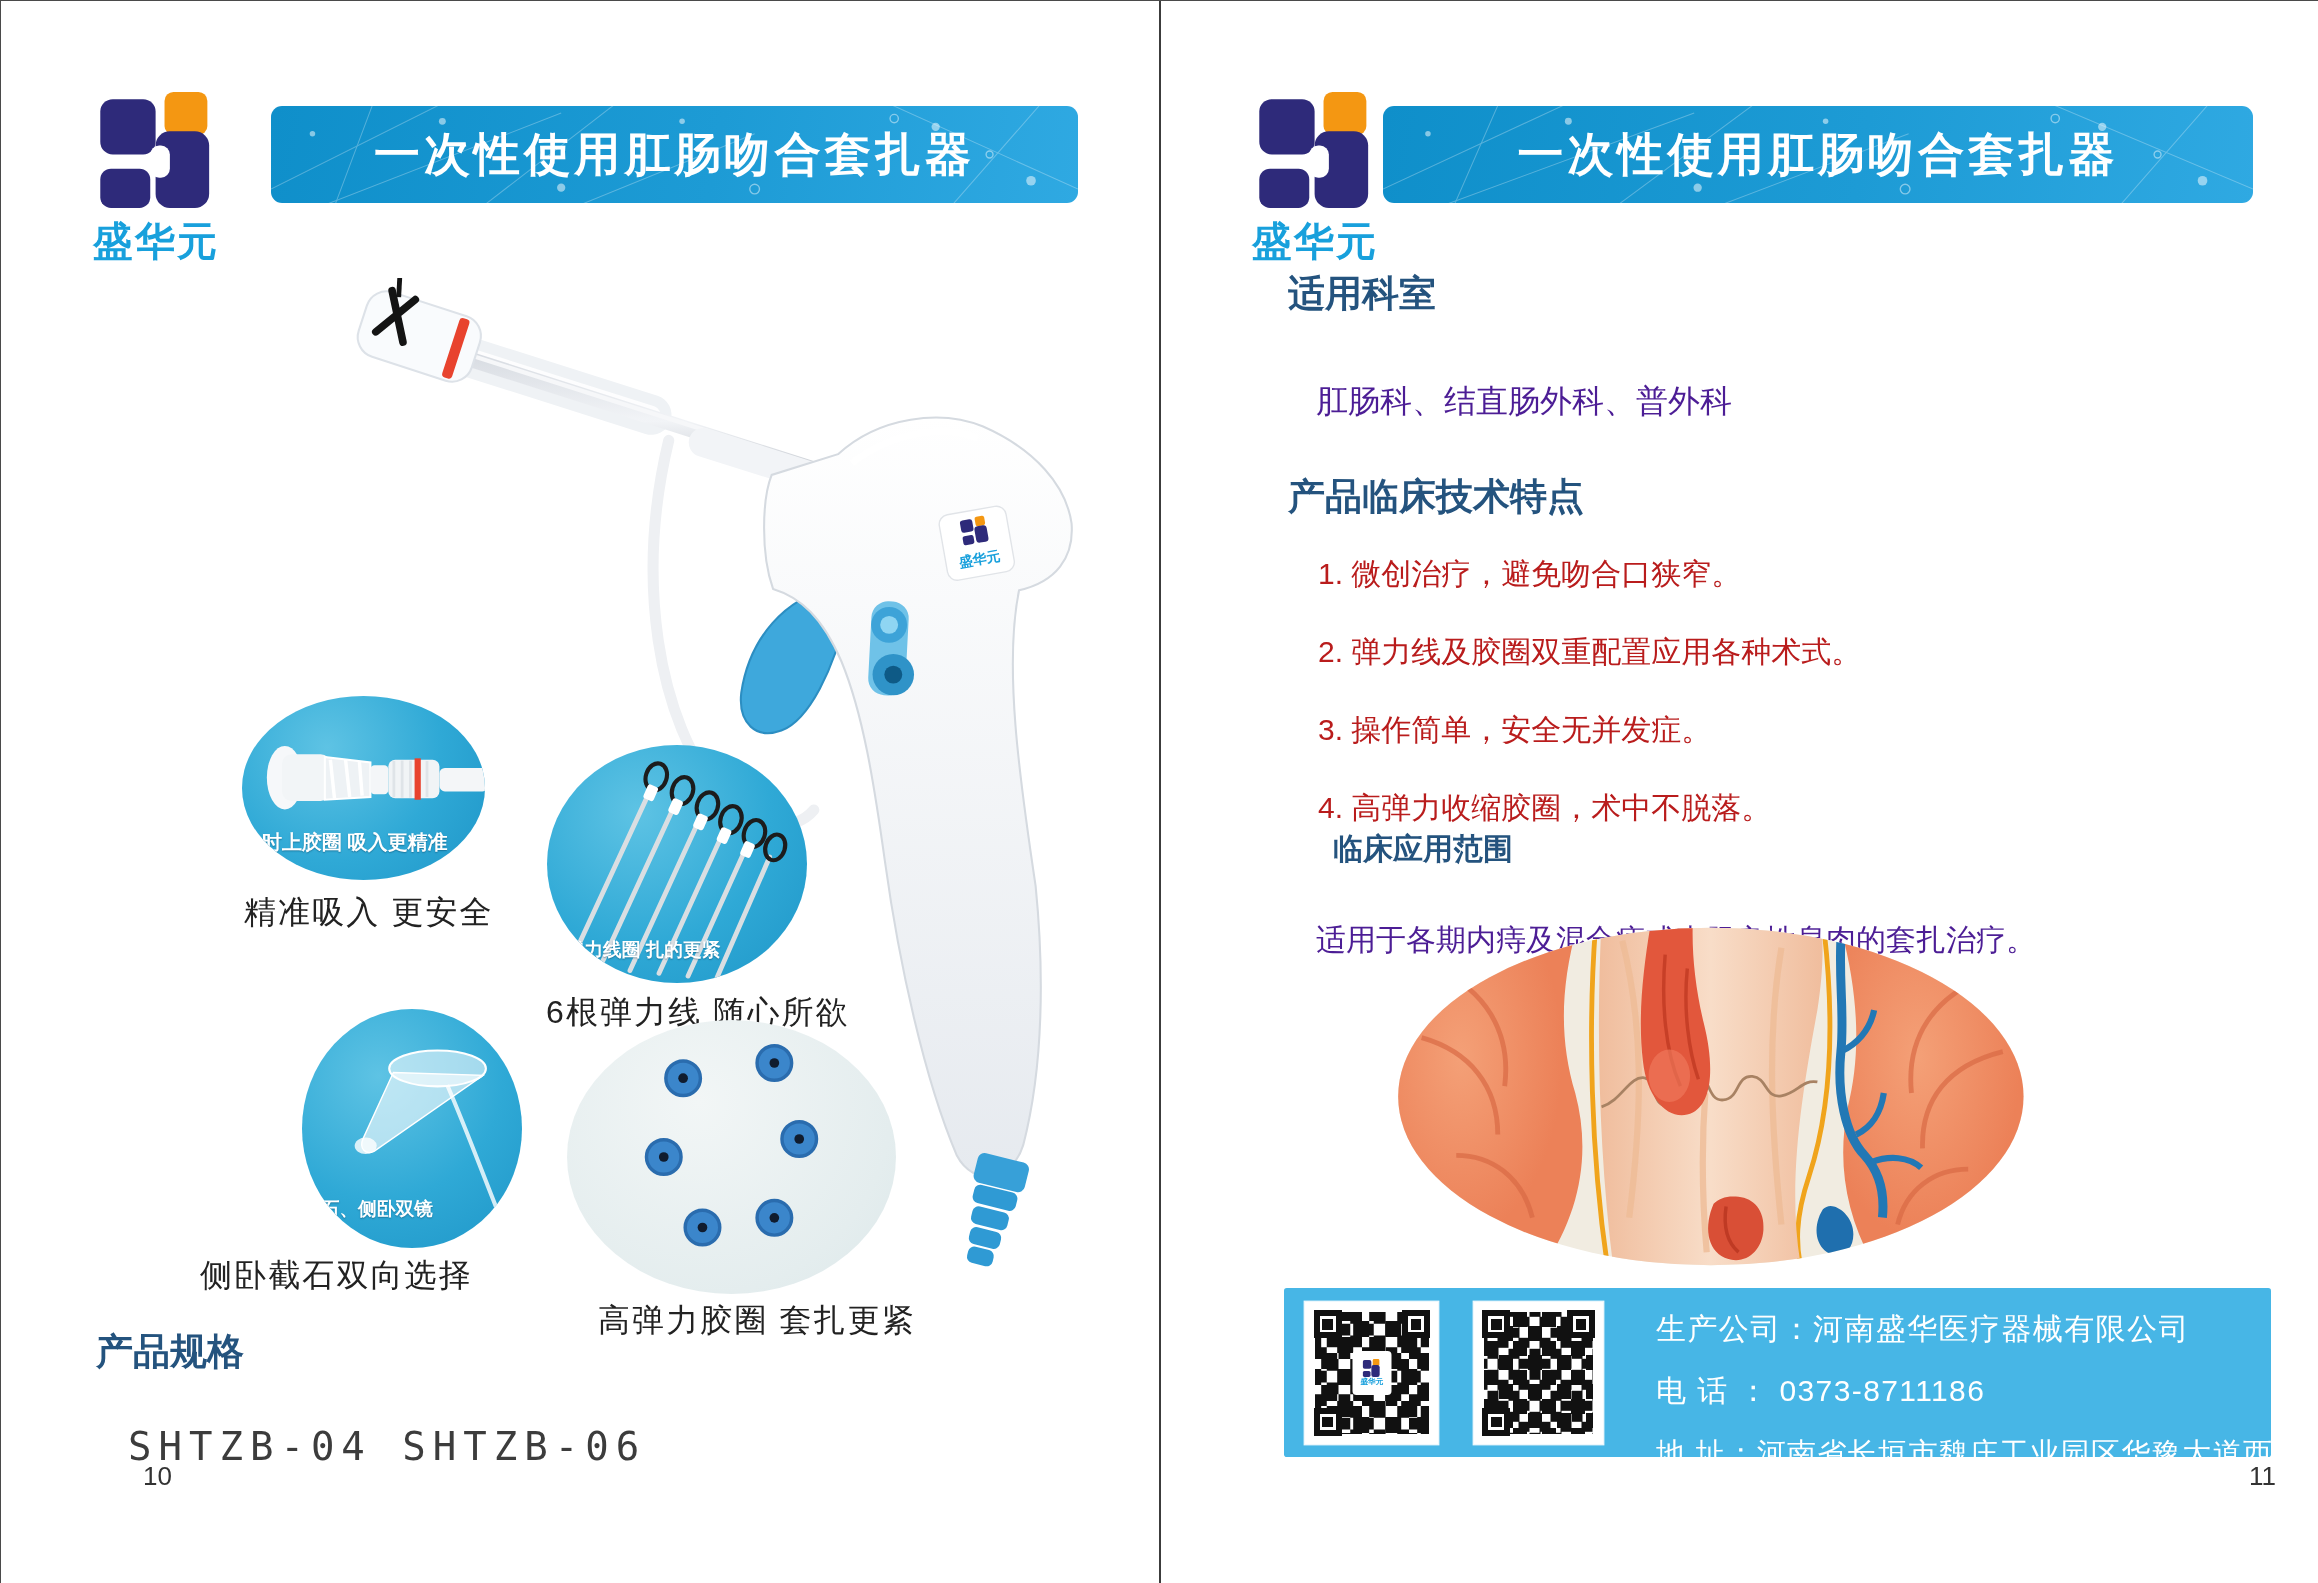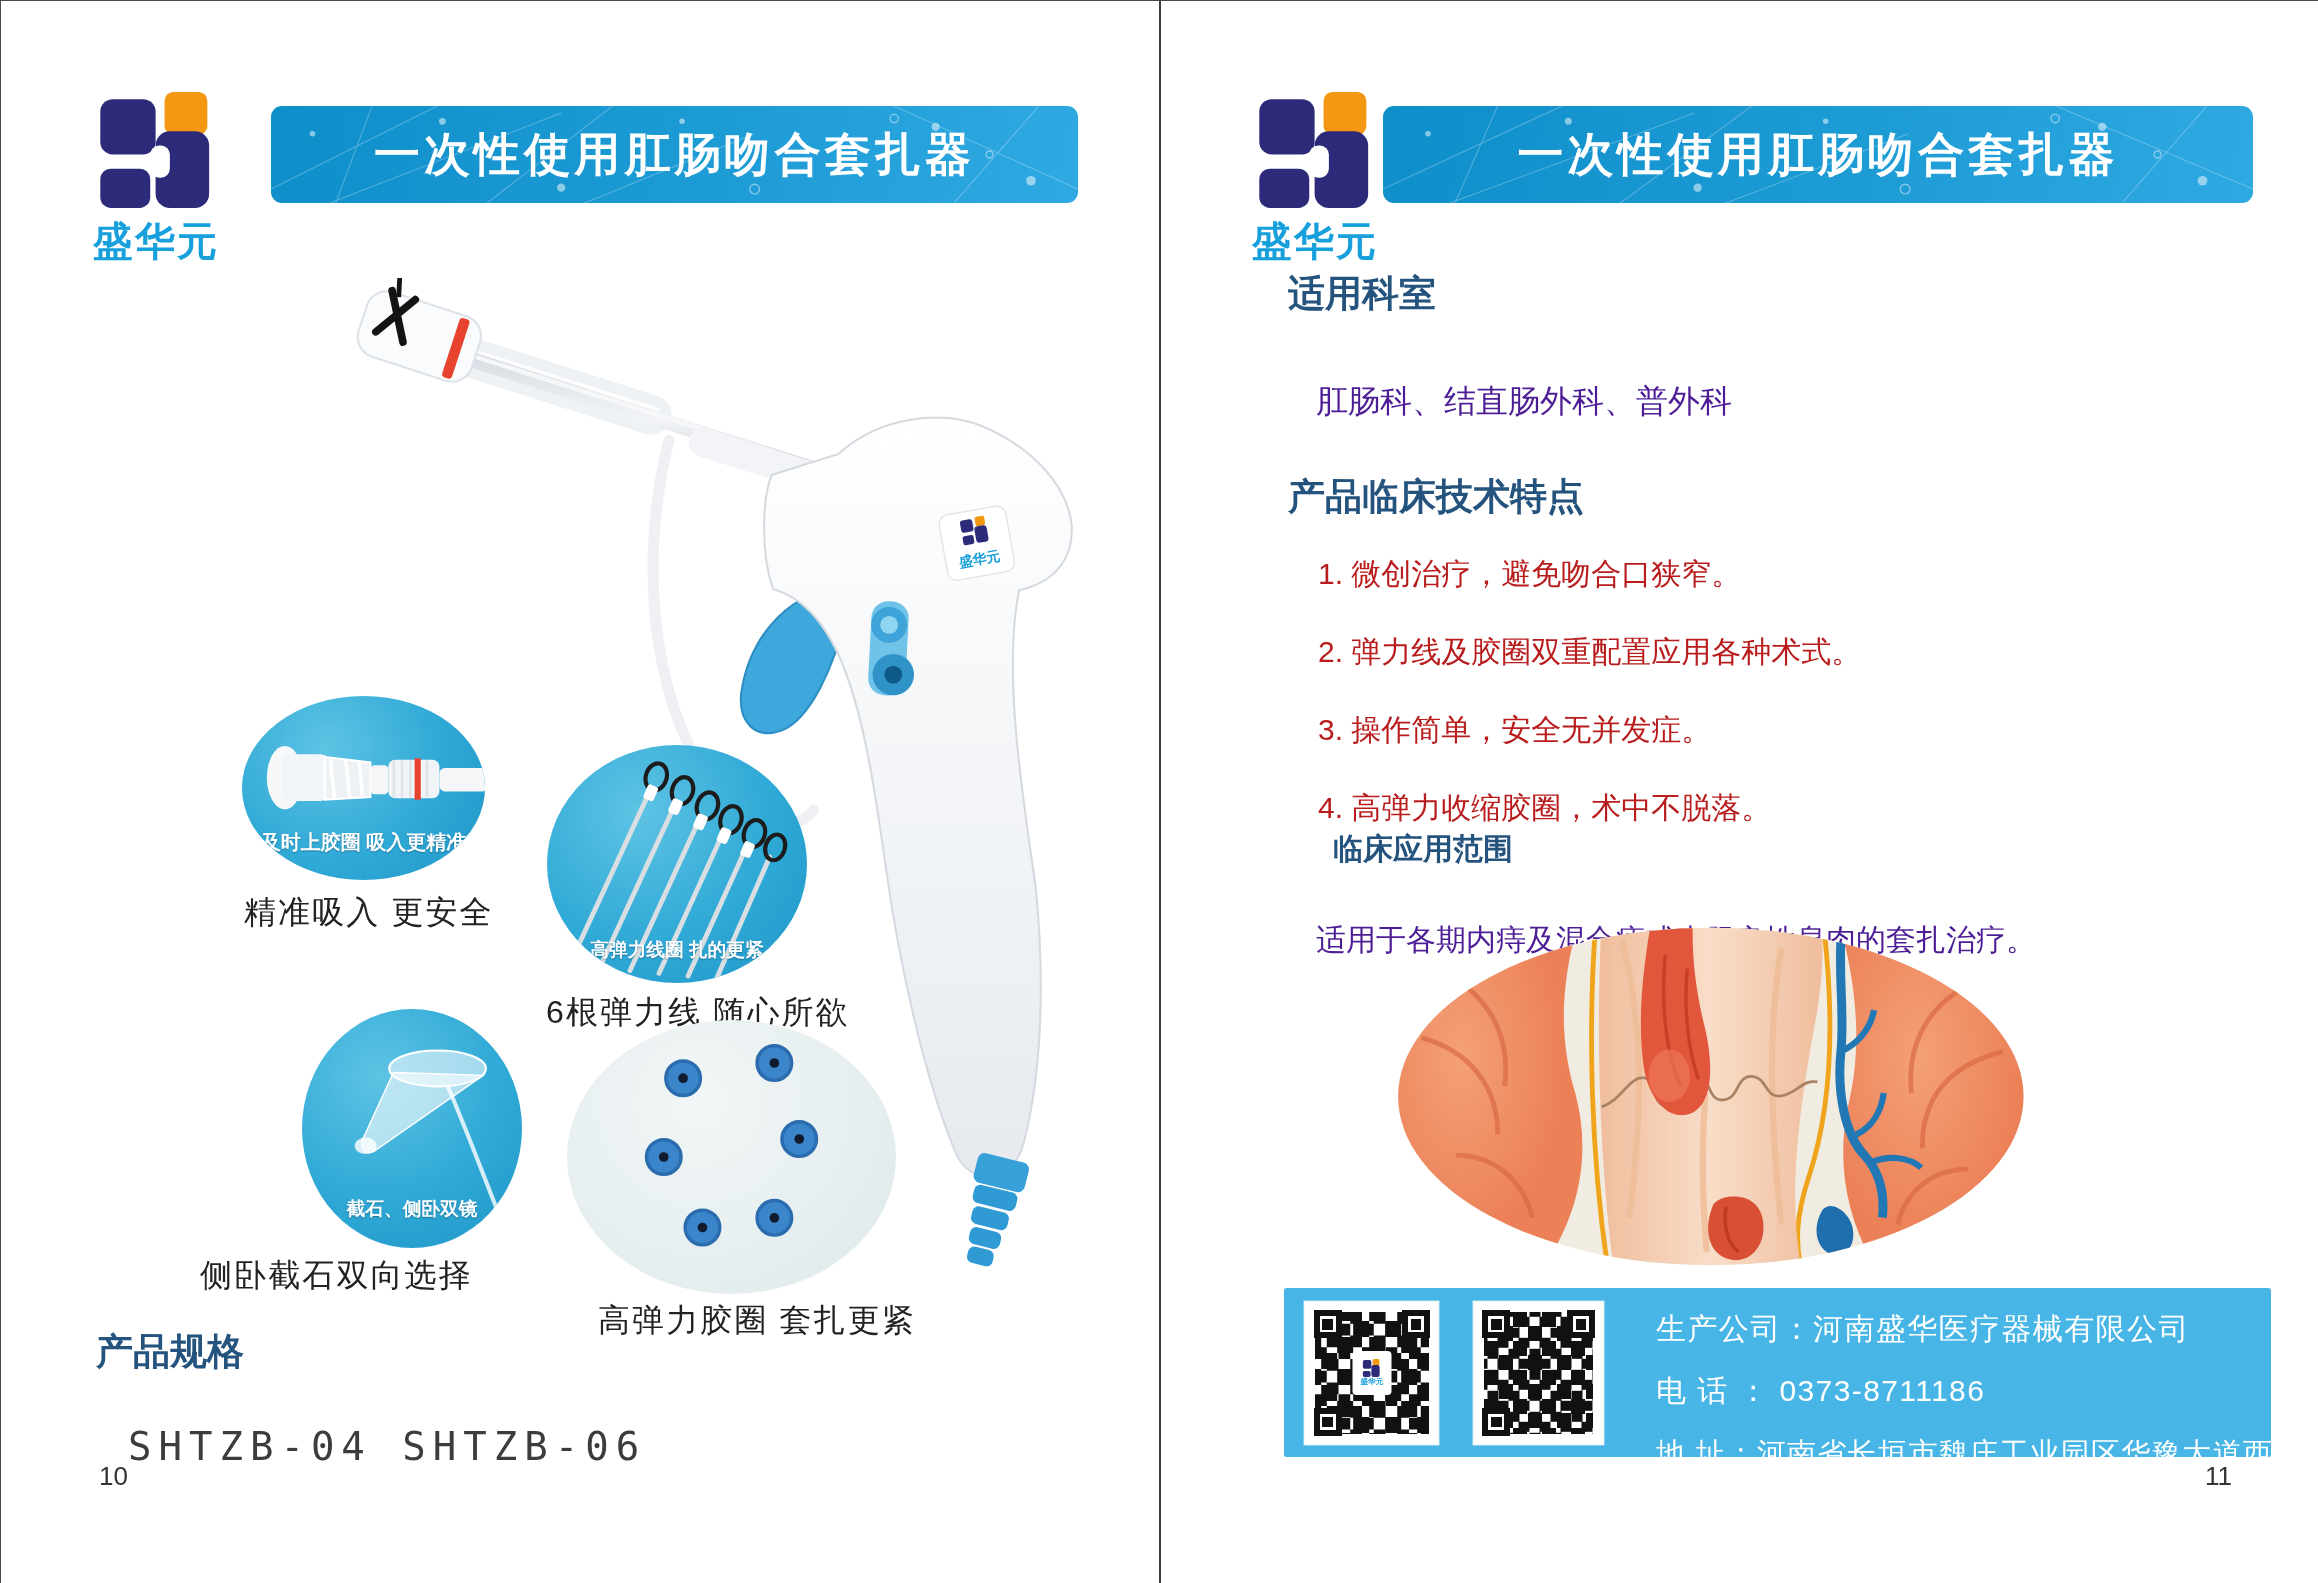--- a/index.html
+++ b/index.html
@@ -19,28 +19,28 @@
           display:flex;align-items:center;justify-content:center;overflow:hidden;}
   .banner-title{position:relative;z-index:2;color:#ffffff;font-size:46px;font-weight:bold;letter-spacing:4.1px;}
   .banner-pattern{position:absolute;inset:0;z-index:1;}
 
   
   .h-navy{color:#24537e;font-weight:bold;font-size:37px;}
   .h-navy-sm{color:#24537e;font-weight:bold;font-size:30px;margin-left:45px;}
   .body-text{color:#4c1d95;font-size:32px;}
   .list-item{color:#b91c1c;font-size:30px;margin-bottom:37px;}
   .caption{color:#222222;font-size:32px;letter-spacing:2.1px;white-space:nowrap;}
-  .page-num{color:#333333;font-size:26px;}
+  .page-num{color:#333333;font-size:26px;margin-left:44px;}
 
   
   .feat-circle{border-radius:50%;
      background:radial-gradient(circle at 35% 28%, #5ec3e4 0%, #2fa9d6 55%, #1f96c8 100%);
      overflow:hidden;}
   .feat-circle.pale{background:radial-gradient(circle at 40% 30%, #f2f6f6 0%, #e4edee 70%, #dce8ea 100%);}
-  .overlay-label{position:absolute;left:0;right:0;text-align:center;color:#ffffff;
+  .overlay-label{position:absolute;left:0;right:0;text-align:left;color:#ffffff;
      font-size:20px;font-weight:bold;text-shadow:0 0.7px 1.4px rgba(0,60,90,.45);white-space:nowrap;}
 
   .models{font-family:"DejaVu Sans Mono", monospace;font-size:39px;color:#3c3c3c;letter-spacing:7px;}
 
   
   .footer-box{background:#47b6e6;border-radius:2.8px;}
   .qr{position:absolute;background:#ffffff;
       box-shadow:0 0 0 1.4px rgba(255,255,255,.9);}
   .qr .dots{position:absolute;inset:9.7px;
       background:

